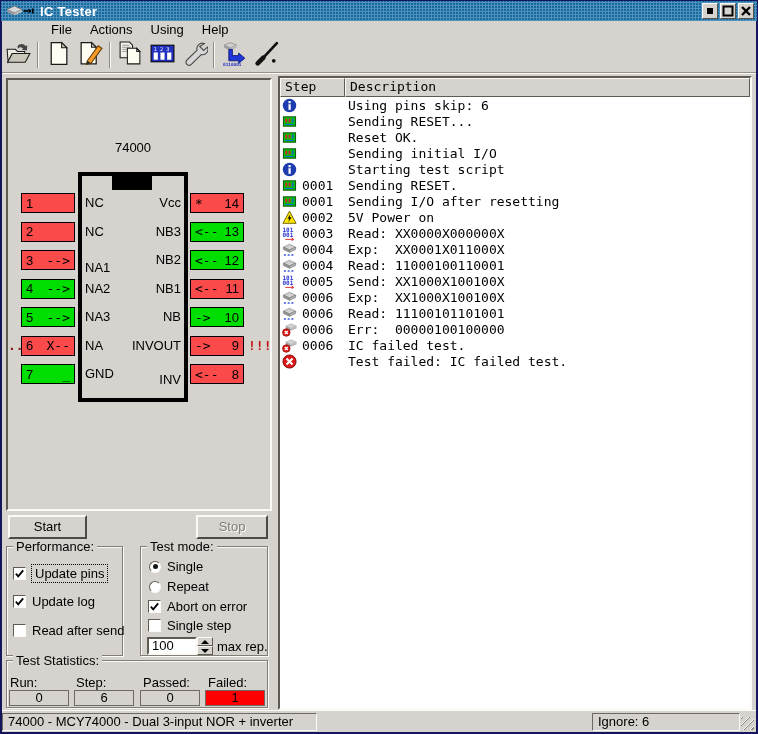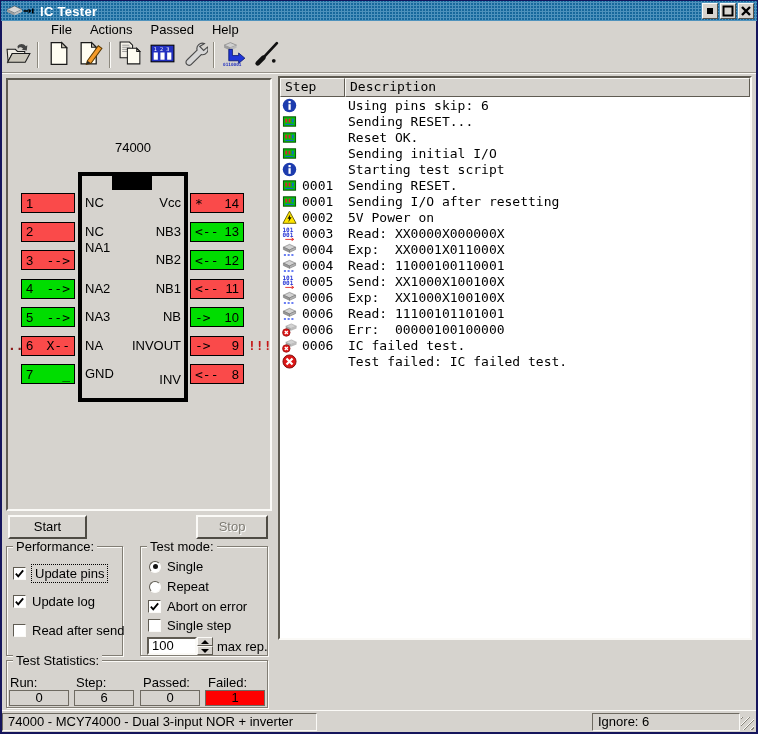--- a/index.html
+++ b/index.html
@@ -80,21 +80,21 @@
   .stepbtn{flex:1;background:#d6d3ce;border:1px solid;border-color:#fbfaf7 #5f5b52 #5f5b52 #fbfaf7;
     display:flex;align-items:center;justify-content:center;}
   
   .stat-label{position:absolute;font-size:13px;}
   .stat-box{
     position:absolute;width:60px;height:16px;border:1px solid #6e6a61;background:#d6d3ce;
     text-align:center;line-height:14px;font-size:13px;
   }
   .stat-box.alert{background:#ff0000;}
   
-  .log{position:absolute;left:278px;top:76px;width:474px;height:564px;background:#fff;}
+  .log{position:absolute;left:278px;top:76px;width:474px;height:634px;background:#fff;}
   .log-head{display:flex;height:19px;font-family:"DejaVu Sans Mono",monospace;font-size:13px;}
   .hcell{background:#d6d3ce;border:1px solid;border-color:#fbfaf7 #5f5b52 #5f5b52 #fbfaf7;
     padding:0 4px;line-height:16px;overflow:hidden;}
   .hcell.step{flex:0 0 65px;}
   .hcell.desc{flex:1;}
   .log-body{overflow:hidden;height:611px;}
   .log-row{display:flex;align-items:center;height:16px;font-family:"DejaVu Sans Mono",monospace;font-size:13px;}
   .log-ico{flex:0 0 20px;padding-left:2px;display:inline-flex;align-items:center;}
   .log-step{flex:0 0 46px;padding-left:2px;}
   .log-text{white-space:pre;padding-left:2px;}
@@ -138,21 +138,21 @@
           <svg viewBox="0 0 14 14" width="14" height="14">
             <path d="M3 3 L11 11 M11 3 L3 11" stroke="#000" stroke-width="2.4"></path>
           </svg>
         </span>
       </span>
   </div>
 
   <div class="menubar">
       <div class="menu-item">File</div>
       <div class="menu-item">Actions</div>
-      <div class="menu-item">Passed</div>
+      <div class="menu-item">Using</div>
       <div class="menu-item">Help</div>
     </div>
 
   <div class="toolbar">
       <div class="tbtn-icon">
         <span><svg viewBox="0 0 26 26" width="27" height="27">
             <path d="M12 6 c2-3 6-3 8 0 l1.5-1 -0.5 5 -5-0.5 1.5-1 c-1.5-2-4-2-5 0 z" fill="#444"></path>
             <path d="M2 9 h8 l2 2 h7 v2 H7 l-4 8 z" fill="#efece3" stroke="#1a1a1a" stroke-width="1"></path>
             <path d="M7 13 h17 l-4.5 8.5 H2.5 z" fill="#cbc7bb" stroke="#1a1a1a" stroke-width="1"></path>
           </svg></span>
@@ -226,21 +226,21 @@
         <div class="pin-label" style="top: 115px; left: 77px;">NC</div>
         <div class="pin-box" style="top: 141.5px; left: 13px; background: rgb(250, 74, 74);">
           <span class="num">2</span>
           <span class="dir"></span>
         </div>
         <div class="pin-label" style="top: 143.5px; left: 77px;">NC</div>
         <div class="pin-box" style="top: 170px; left: 13px; background: rgb(250, 74, 74);">
           <span class="num">3</span>
           <span class="dir">--&gt;</span>
         </div>
-        <div class="pin-label" style="top: 160px; left: 77px;">NA1</div>
+        <div class="pin-label" style="top: 180px; left: 77px;">NA1</div>
         <div class="pin-box" style="top: 198.5px; left: 13px; background: rgb(0, 221, 0);">
           <span class="num">4</span>
           <span class="dir">--&gt;</span>
         </div>
         <div class="pin-label" style="top: 200.5px; left: 77px;">NA2</div>
         <div class="pin-box" style="top: 227px; left: 13px; background: rgb(0, 221, 0);">
           <span class="num">5</span>
           <span class="dir">--&gt;</span>
         </div>
         <div class="pin-label" style="top: 229px; left: 77px;">NA3</div>

